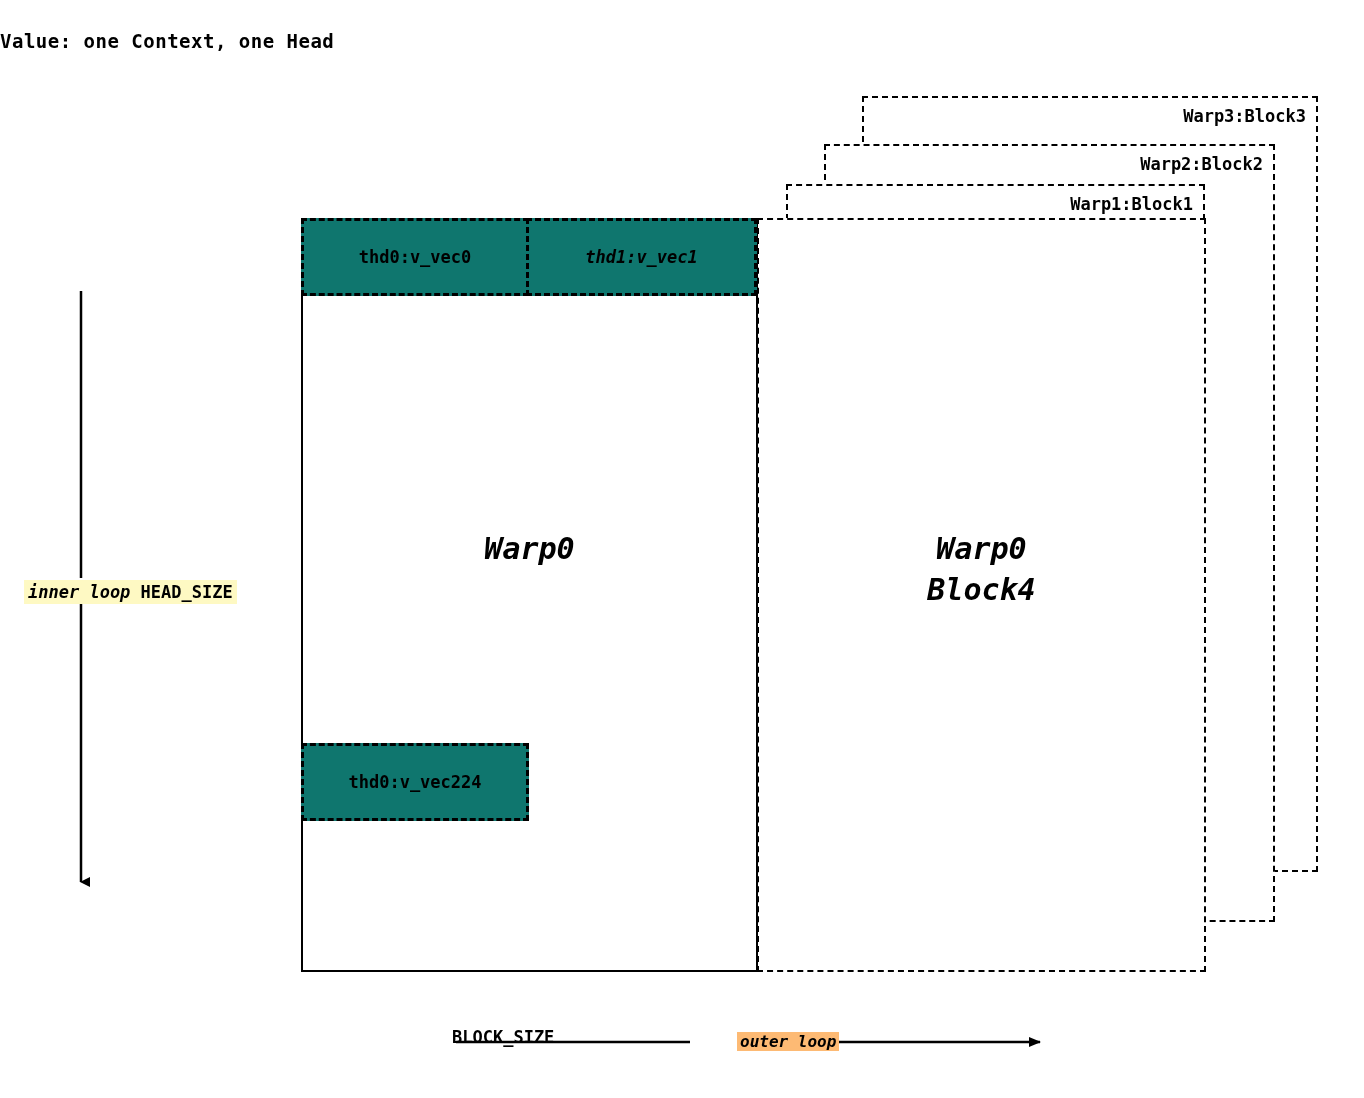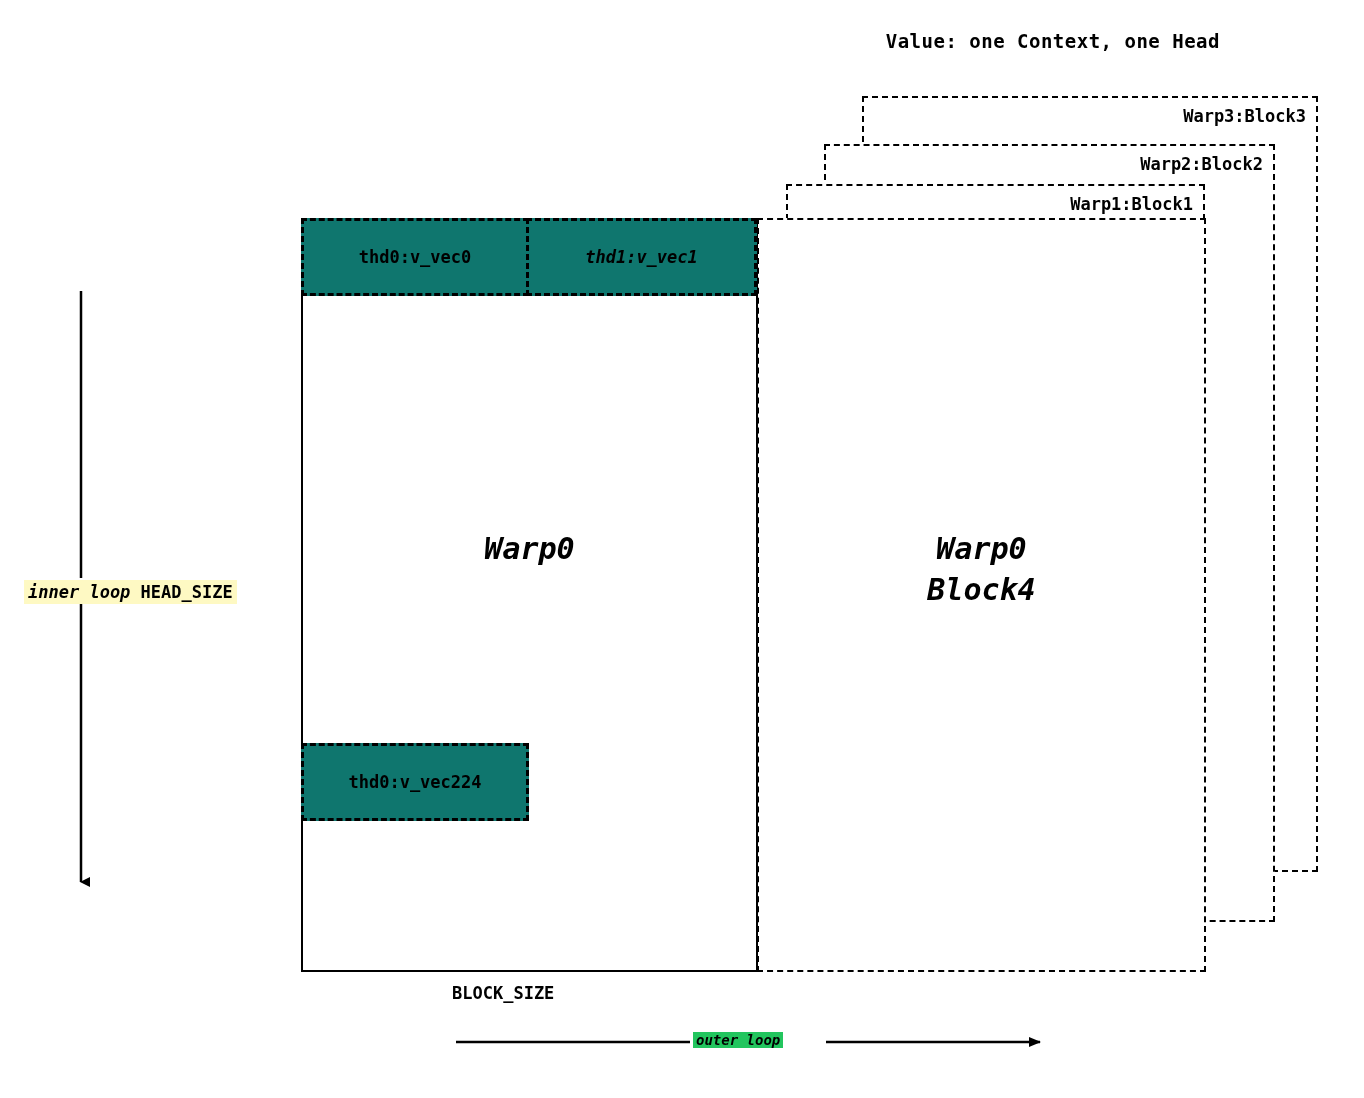--- a/index.html
+++ b/index.html
@@ -18,21 +18,21 @@
     overflow: hidden;
     background: #ffffff;
   }
 
   
   .title {
     position: absolute;
     left: 0;
     top: 30px;
     width: 1220px;
-    text-align: right;
+    text-align: left;
     font-size: 19px;
     font-weight: bold;
     letter-spacing: 0.5px;
     white-space: nowrap;
   }
 
   
   .layer {
     position: absolute;
     border: 2px dashed #000000;
@@ -118,29 +118,31 @@
     font-weight: bold;
   }
   .inner-loop-label .upright {
     font-weight: bold;
   }
   .block-size-label {
     position: absolute;
     font-size: 17px;
     font-weight: bold;
     white-space: nowrap;
+    margin-top: 44px;
   }
   .outer-loop-label {
     position: absolute;
-    font-size: 14px;
-    font-weight: bold;
-    font-style: italic;
-    white-space: nowrap;
-    background: #22c55e;
+    font-size: 16px;
+    font-weight: bold;
+    font-style: italic;
+    white-space: nowrap;
+    background: #fdba74;
     padding: 0 3px;
+    margin-left: 44px;
   }
   svg.overlay {
     position: absolute;
     left: 0;
     top: 0;
     width: 1364px;
     height: 1098px;
     pointer-events: none;
   }
 </style>

